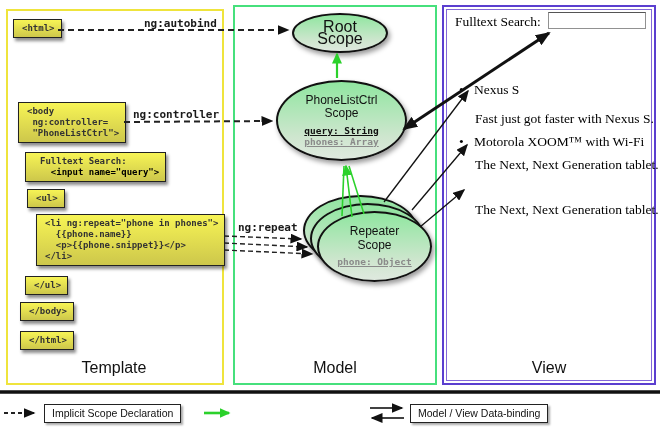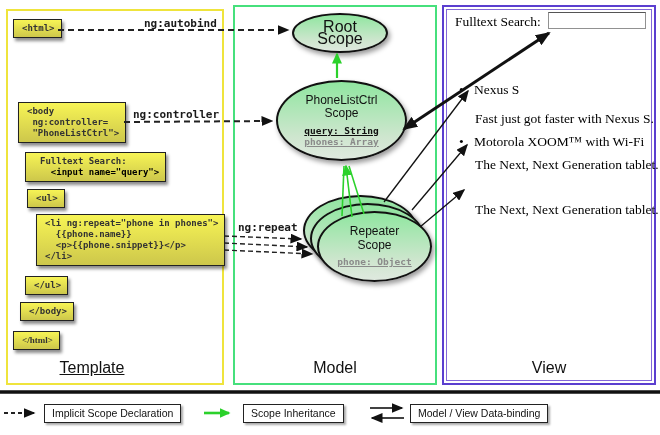--- a/index.html
+++ b/index.html
@@ -4,21 +4,21 @@
 <style>
   html,body{margin:0;padding:0;background:#fff;}
   #stage{position:relative;width:660px;height:435px;background:#fff;overflow:hidden;
          font-family:"Liberation Sans",sans-serif;}
   .col{position:absolute;background:#fff;}
   .col-template{left:6px;top:9px;width:214px;height:372px;border:2px solid #efe43c;}
   .col-model{left:233px;top:5px;width:200px;height:376px;border:2px solid #46e07c;}
   .col-view{left:442px;top:5px;width:210px;height:376px;border:2px solid #5b3fd0;
             box-shadow:inset 0 0 0 2px #fff, inset 0 0 0 3px #8468d8;}
   .col-label{position:absolute;top:359px;text-align:center;font-size:16px;color:#111;}
-  .lbl-template{left:0;width:184px;text-decoration:underline;}
+  .lbl-template{left:22px;width:184px;}
   .lbl-model{left:233px;width:204px;}
   .lbl-view{left:442px;width:214px;}
 
   .codebox{position:absolute;padding:3px 6px;border:1px solid #222;
            background:linear-gradient(180deg,#f7f455,#cdc74b);
            box-shadow:2px 3px 3px rgba(0,0,0,.45);
            font-family:"DejaVu Sans Mono",monospace;font-size:9px;line-height:11px;
            font-weight:600;color:#333;}
   .pre{white-space:pre;padding-left:8px;}
   .boldline{font-weight:700;color:#000;}
@@ -68,21 +68,21 @@
     <div class="pre">Fulltext Search:</div>
     <div class="pre boldline">  &lt;input name="query"&gt;</div>
   </div>
   <div class="codebox pre" style="left:27px;top:189px;">&lt;ul&gt;</div>
   <div class="codebox pre" style="left:36px;top:214px;">&lt;li ng:repeat="phone in phones"&gt;
   {{phone.name}}
   &lt;p&gt;{{phone.snippet}}&lt;/p&gt;
 &lt;/li&gt;</div>
   <div class="codebox pre" style="left:25px;top:276px;">&lt;/ul&gt;</div>
   <div class="codebox pre" style="left:20px;top:302px;">&lt;/body&gt;</div>
-  <div class="codebox pre" style="left:13px;top:331px;font-family:Liberation Serif, serif;">&lt;/html&gt;</div>
+  <div class="codebox pre" style="left:20px;top:331px;">&lt;/html&gt;</div>
 
   <div class="nglabel" style="left:144px;top:17px;">ng:autobind</div>
   <div class="nglabel" style="left:133px;top:108px;">ng:controller</div>
   <div class="nglabel" style="left:238px;top:221px;">ng:repeat</div>
 
   <div class="ellipse root-scope">
     <div class="title">Root</div>
     <div class="title">Scope</div>
   </div>
 
@@ -110,21 +110,20 @@
   <div class="view-text" style="left:475px;top:111px;">Fast just got faster with Nexus S.</div>
   <div class="view-text" style="left:459px;top:134px;"><span class="bullet">•</span><span>Motorola XOOM™ with Wi-Fi</span></div>
   <div class="view-text" style="left:475px;top:157px;">The Next, Next Generation tablet.</div>
   <div class="view-text" style="left:475px;top:202px;">The Next, Next Generation tablet.</div>
 
   <div class="col-label lbl-template">Template</div>
   <div class="col-label lbl-model">Model</div>
   <div class="col-label lbl-view">View</div>
 
   <div class="legend-box" style="left:44px;">Implicit Scope Declaration</div>
-  <div class="legend-box" style="left:243px;">Scope Inheritance</div>
   <div class="legend-box" style="left:410px;">Model / View Data-binding</div>
 
   <svg id="arrows" width="660" height="435" viewBox="0 0 660 435">
     <defs>
       <marker id="ah" markerUnits="userSpaceOnUse" markerWidth="12" markerHeight="10" refX="10.5" refY="5" orient="auto-start-reverse">
         <path d="M0,0 L12,5 L0,10 z" fill="#111"></path>
       </marker>
       <marker id="ahBig" markerUnits="userSpaceOnUse" markerWidth="15" markerHeight="12" refX="13" refY="6" orient="auto-start-reverse">
         <path d="M0,0 L15,6 L0,12 z" fill="#111"></path>
       </marker>

